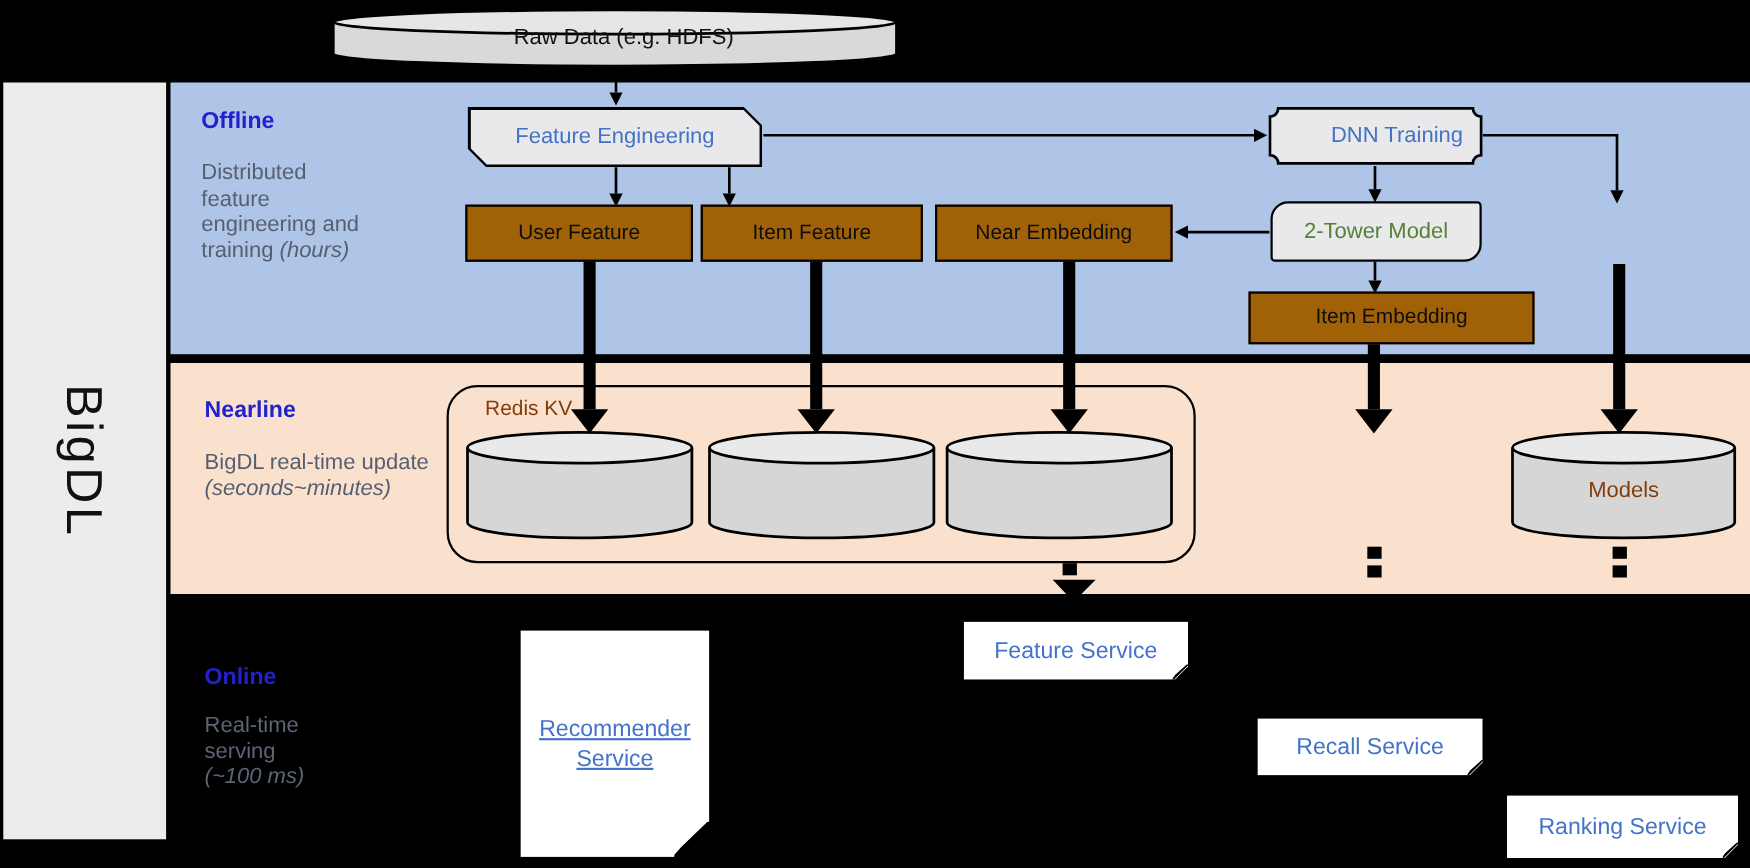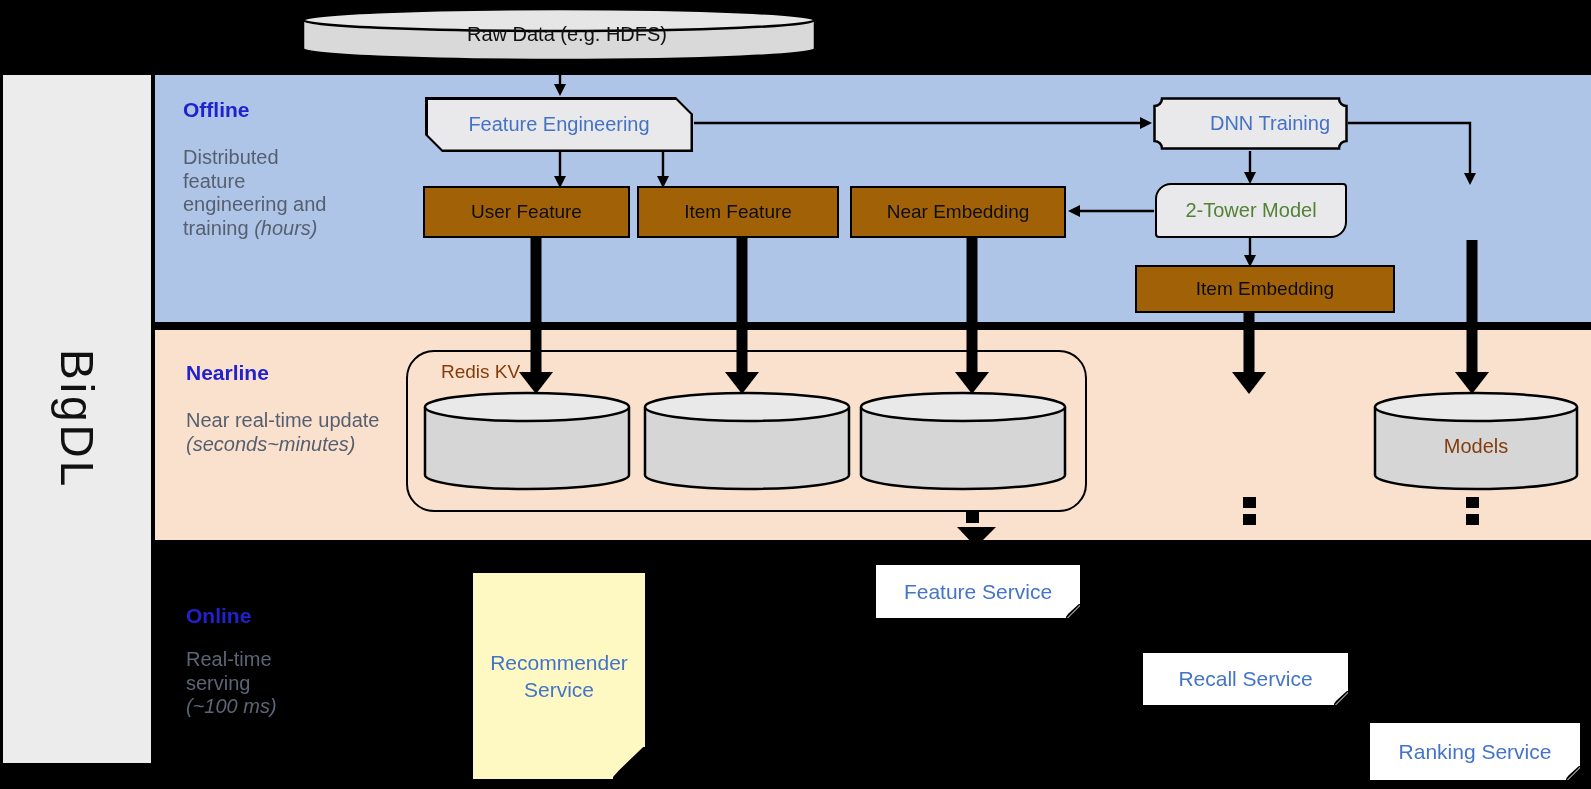--- a/index.html
+++ b/index.html
@@ -43,23 +43,23 @@
   .raw-label{position:absolute;left:16px;right:0;top:17px;text-align:center;color:#111;font-size:20px;}
   
   .redis-box{position:absolute;left:406px;top:350px;width:681px;height:162px;border:2.5px solid #000;
              border-radius:28px;z-index:4;box-sizing:border-box;}
   .redis-label{position:absolute;left:430px;top:361px;font-size:19px;color:#843c0c;z-index:10;margin-left:11px;}
   
   .service{position:absolute;background:#fff;display:flex;align-items:center;justify-content:center;
            color:#4374c9;font-size:21px;z-index:10;text-align:center;
            clip-path:polygon(0 0,100% 0,100% calc(100% - 12px),calc(100% - 12px) 100%,0 100%);}
   .svc-fold{position:absolute;right:0;bottom:0;z-index:11;}
-  .doc{position:absolute;background:#fef9c3;display:flex;align-items:center;justify-content:center;
+  .doc{position:absolute;background:#ffffff;display:flex;align-items:center;justify-content:center;
        color:#4374c9;font-size:21px;line-height:1.3;z-index:10;text-align:center;padding:5px 10px;box-sizing:border-box;
-       clip-path:polygon(0 0,100% 0,100% calc(100% - 32px),calc(100% - 32px) 100%,0 100%);}
+       clip-path:polygon(0 0,100% 0,100% calc(100% - 32px),calc(100% - 32px) 100%,0 100%);text-decoration:underline;}
   .doc-fold{position:absolute;z-index:11;}
 </style>
 </head>
 <body>
 
 <div class="stage">
 
   <div class="band band-offline"></div>
   <div class="band band-nearline"></div>
 
@@ -120,21 +120,21 @@
     <span class="raw-label">Raw Data (e.g. HDFS)</span>
   </div>
 
   <div class="sec-title" style="left:183px;top:98px">Offline</div>
   <div class="sec-desc" style="left:183px;top:146px;width:152px">
     <span>Distributed feature engineering and training </span><em>(hours)</em>
   </div>
 
   <div class="sec-title" style="left:186px;top:361px">Nearline</div>
   <div class="sec-desc" style="left:186px;top:409px;width:232px">
-    <span>Near real-time update </span><em class="blockem">(seconds~minutes)</em>
+    <span>BigDL real-time update </span><em class="blockem">(seconds~minutes)</em>
   </div>
 
   <div class="sec-title" style="left:186px;top:604px">Online</div>
   <div class="sec-desc on-black" style="left:186px;top:648px;width:140px">
     <span>Real-time serving </span><em class="blockem">(~100 ms)</em>
   </div>
 
   <div class="snip-outer" style="left:425px;top:97px;width:268px;height:55px">
     <div class="snip-inner">Feature Engineering</div>
   </div>

